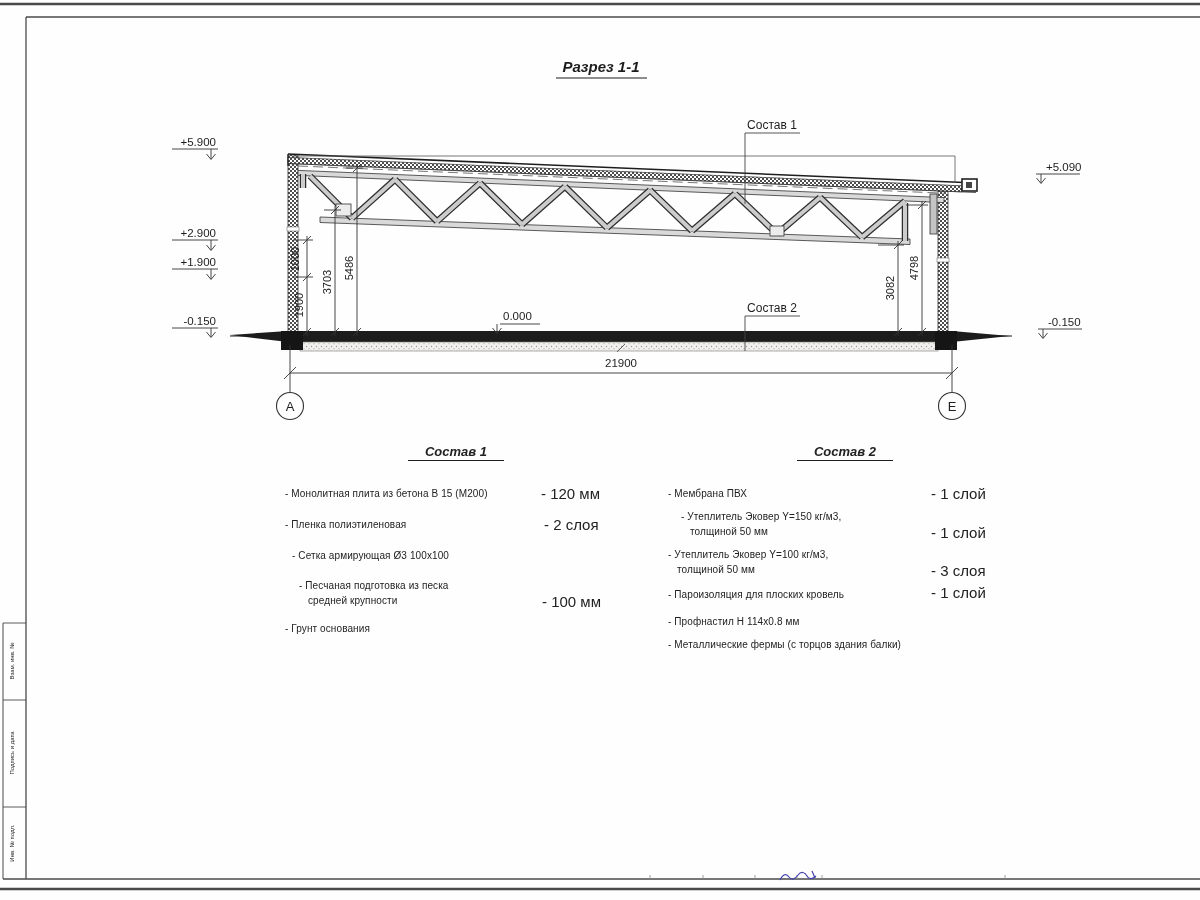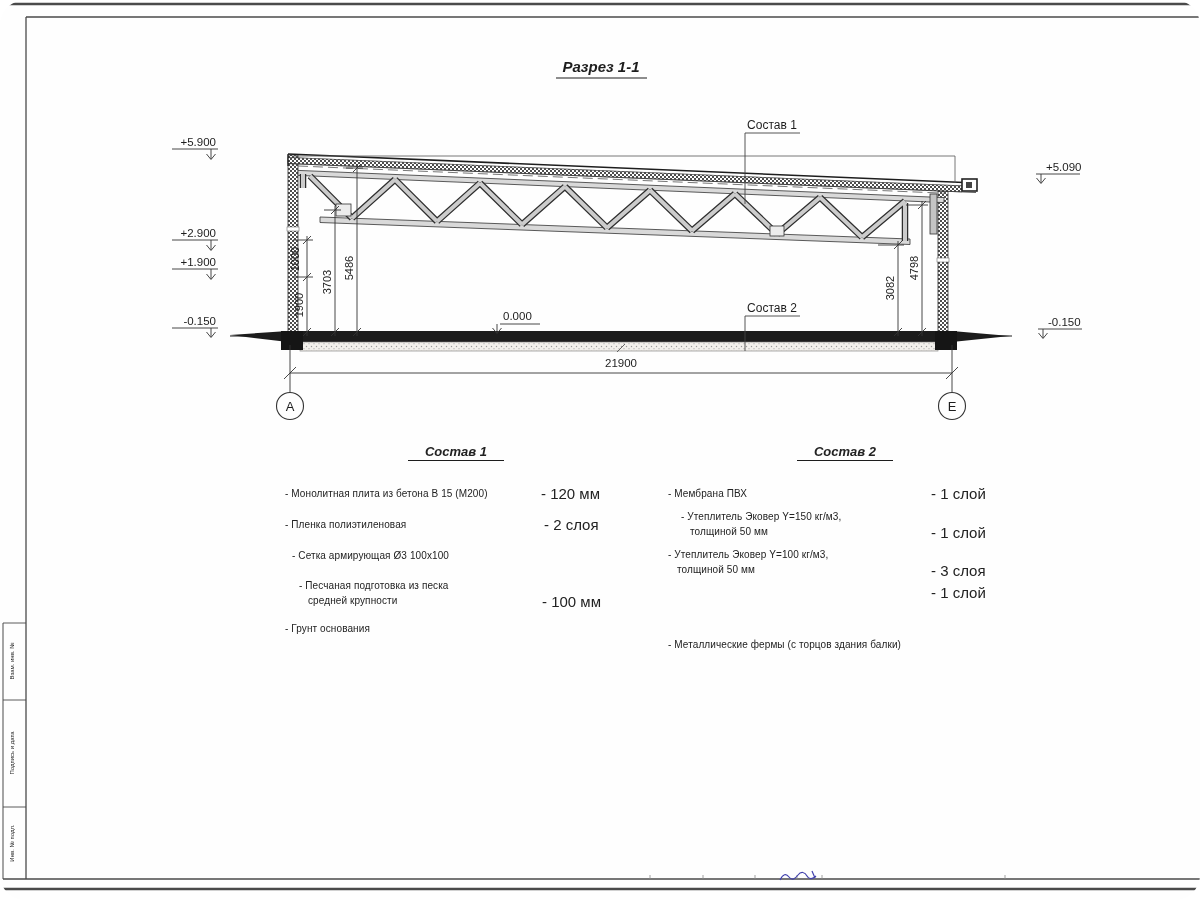--- a/index.html
+++ b/index.html
@@ -1,18 +1,18 @@
 <!DOCTYPE html>
 <html><head>
 <meta charset="utf-8">
 <style>
   html,body { margin:0; padding:0; background:#ffffff; }
   .sheet {
     position:relative; width:1200px; height:900px; background:#fefefe;
-    overflow:hidden; font-family:"Liberation Sans", sans-serif; color:#222;border-radius:25px;
+    overflow:hidden; font-family:"Liberation Sans", sans-serif; color:#222;
   }
   .sheet svg { position:absolute; left:0; top:0; }
   svg text { font-family:"Liberation Sans", sans-serif; fill:#1d1d1d; }
   .layer { position:absolute; left:0; top:0; width:1200px; height:900px; }
   .list-heading {
     position:absolute; font-size:13px; font-style:italic; font-weight:600;
     text-align:center; border-bottom:1.2px solid #1d1d1d; padding-bottom:1px;
   }
   .li {
     position:absolute; font-size:10px; line-height:15px; white-space:pre-line;
@@ -210,19 +210,21 @@
   <div class="lv" style="left:931px; top:486px">- 1 слой</div>
 
   <div class="li" style="left:681px; top:509px; width:280px">- Утеплитель Эковер Y=150 кг/м3,
 толщиной 50 мм</div>
   <div class="lv" style="left:931px; top:525px">- 1 слой</div>
 
   <div class="li" style="left:668px; top:547px; width:280px">- Утеплитель Эковер Y=100 кг/м3,
 толщиной 50 мм</div>
   <div class="lv" style="left:931px; top:563px">- 3 слоя</div>
 
+  <div class="li" style="left:668px; top:587px; width:280px">- Пароизоляция для плоских кровель</div>
   <div class="lv" style="left:931px; top:585px">- 1 слой</div>
 
+  <div class="li" style="left:668px; top:614px; width:280px">- Профнастил Н 114х0.8 мм</div>
 
   <div class="li" style="left:668px; top:637px; width:300px">- Металлические фермы (с торцов здания балки)</div>
 </div>
 
 </div>
 
 </body></html>

